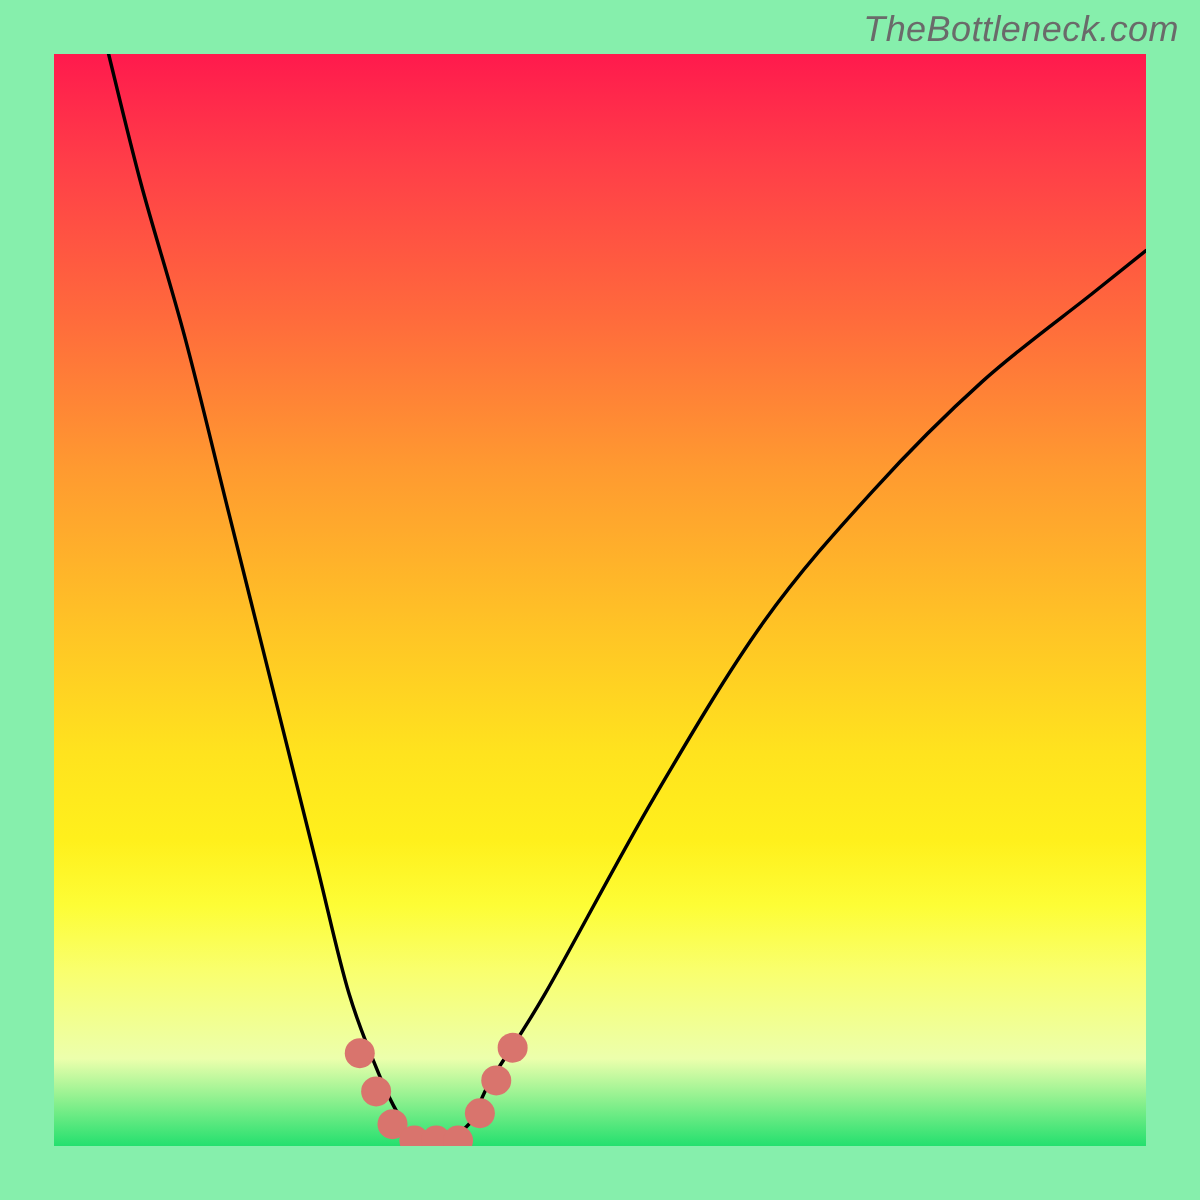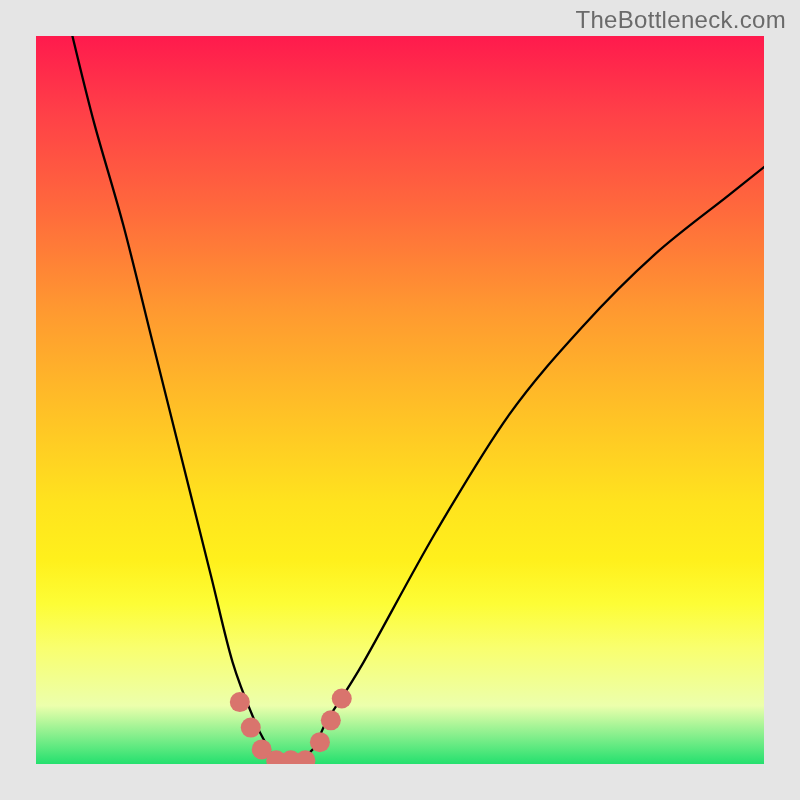--- a/index.html
+++ b/index.html
@@ -10,21 +10,22 @@
     background: #000;
     overflow: hidden;
     font-family: Arial, Helvetica, sans-serif;
   }
   .frame {
     position: absolute;
     left: 0;
     top: 0;
     width: 800px;
     height: 800px;
-    background: #e5e5e5;
+    background: #86efac;
+    font-style: italic;
   }
   .plot {
     position: absolute;
     left: 36px;
     top: 36px;
     width: 728px;
     height: 728px;
     background: linear-gradient(
       to bottom,
       #ff1a4d 0%,

